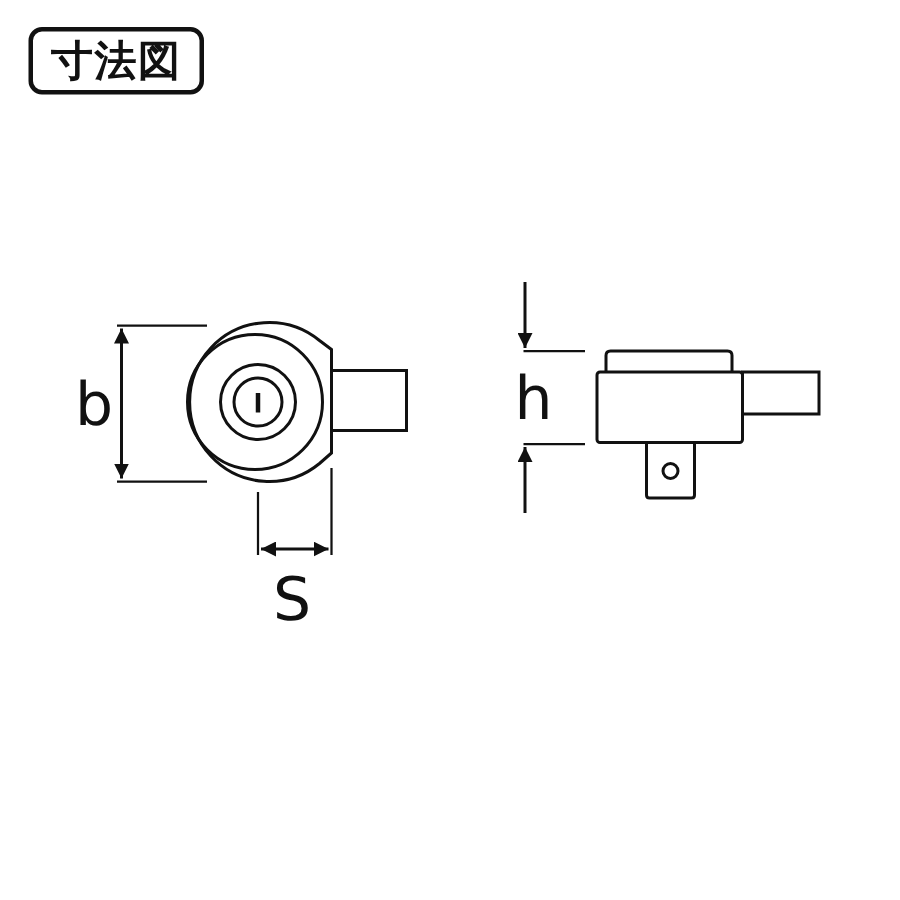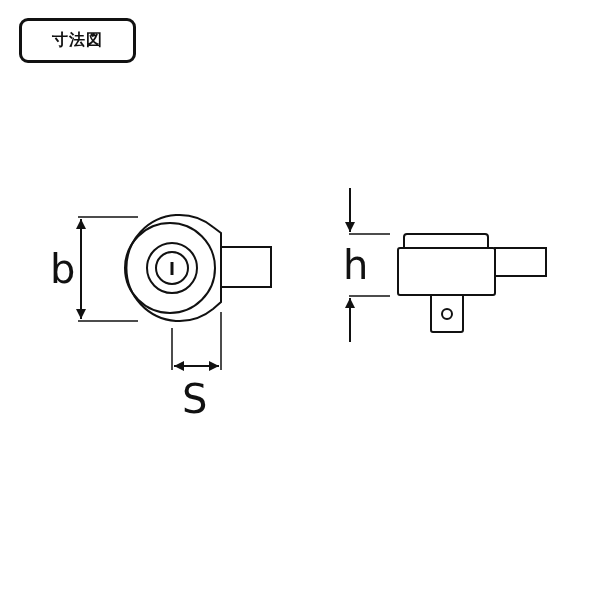--- a/index.html
+++ b/index.html
@@ -1,21 +1,21 @@
 <!DOCTYPE html>
 <html><head>
   <meta charset="utf-8">
   <style>
     html, body { margin: 0; padding: 0; background: #ffffff; }
     body { width: 600px; height: 600px; position: relative; overflow: hidden; font-family: "DejaVu Sans", sans-serif; }
     .title-badge {
       position: absolute; left: 19px; top: 18px; width: 117px; height: 45px;
       box-sizing: border-box; border: 3px solid #111; border-radius: 9px;
       display: flex; align-items: center; justify-content: center;
-      font-family: "DejaVu Sans", sans-serif; font-weight: bold; font-size: 16px; color: #111;
+      font-family: "DejaVu Sans", sans-serif; font-weight: bold; font-size: 28px; color: #111;
       letter-spacing: 1px;
     }
     svg.drawing { position: absolute; left: 0; top: 0; }
     .lbl { font-family: "DejaVu Sans", sans-serif; font-size: 40px; fill: #111; }
   </style>
 </head>
 <body>
 
 <div class="title-badge">
   <span>寸法図</span>

